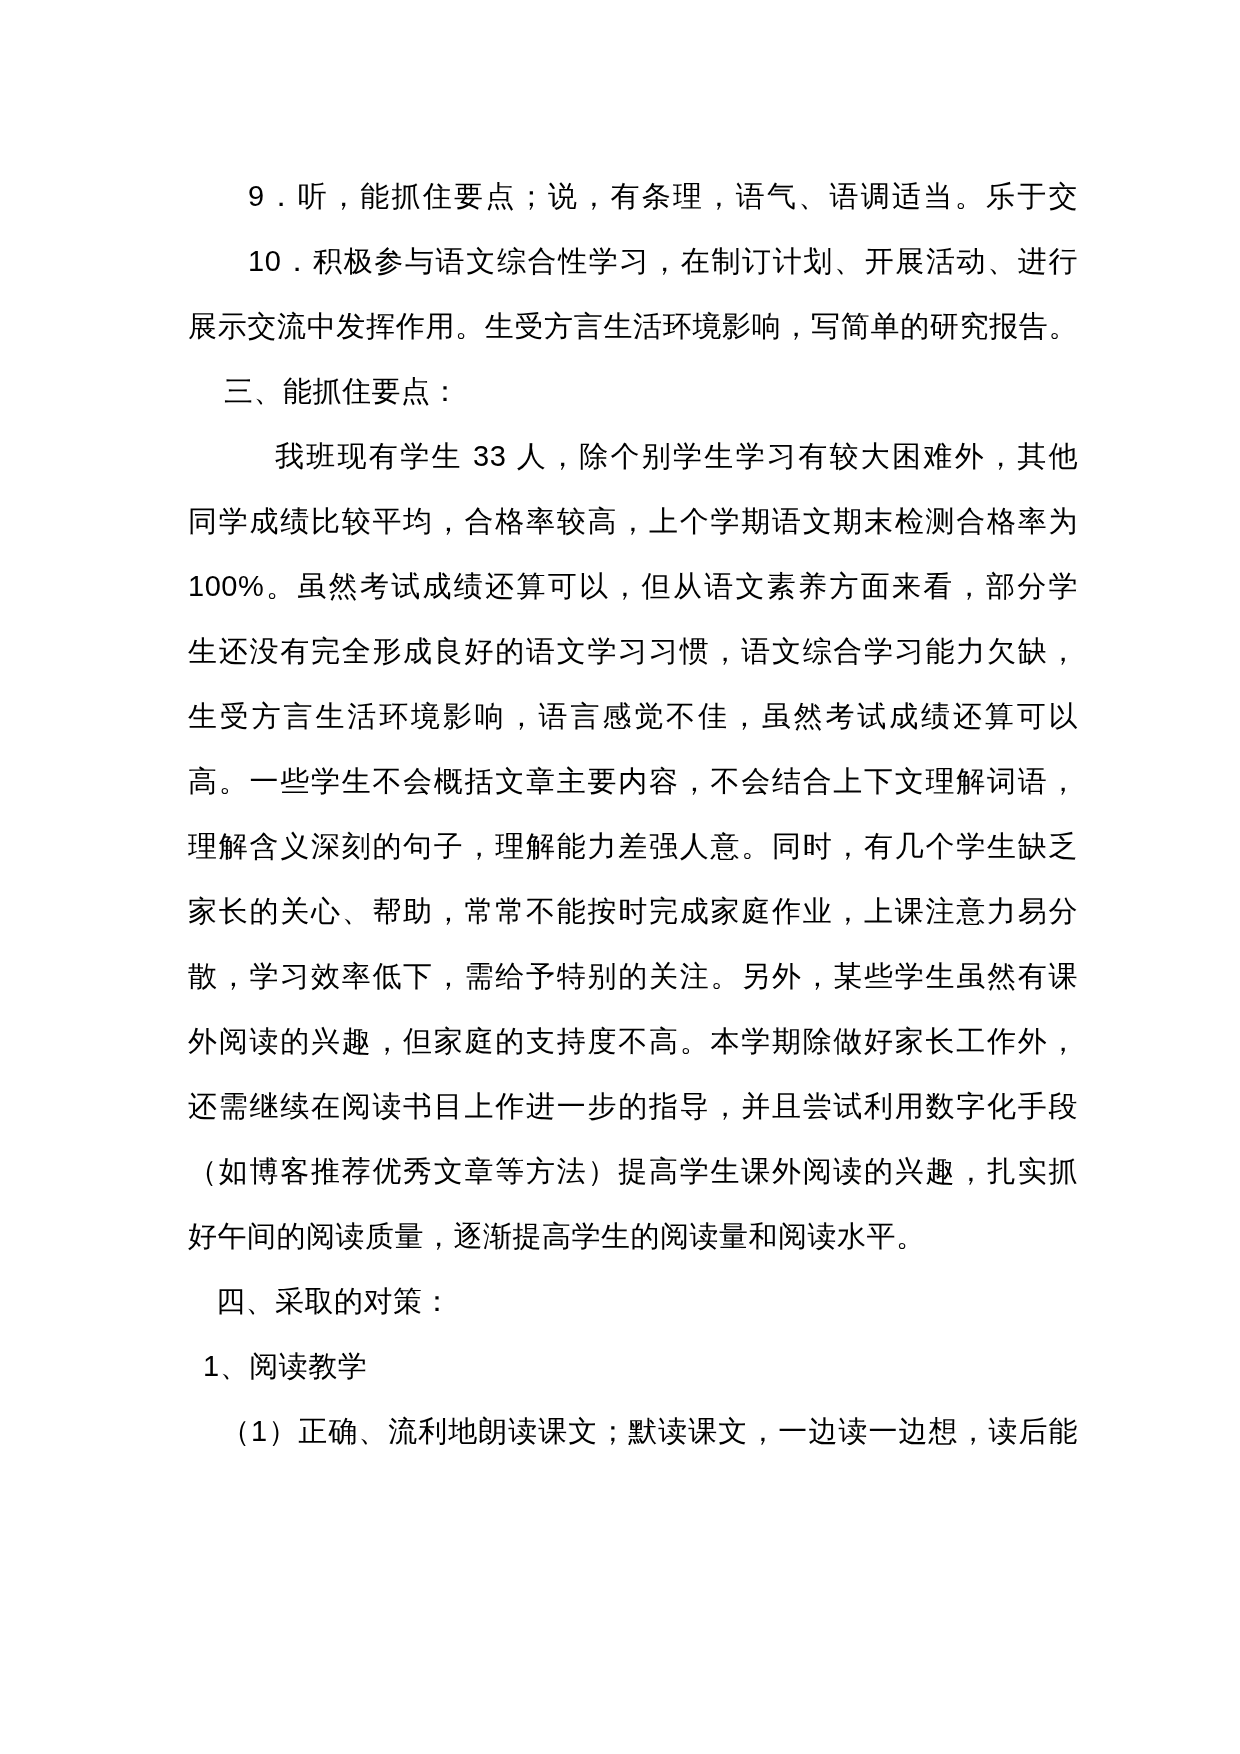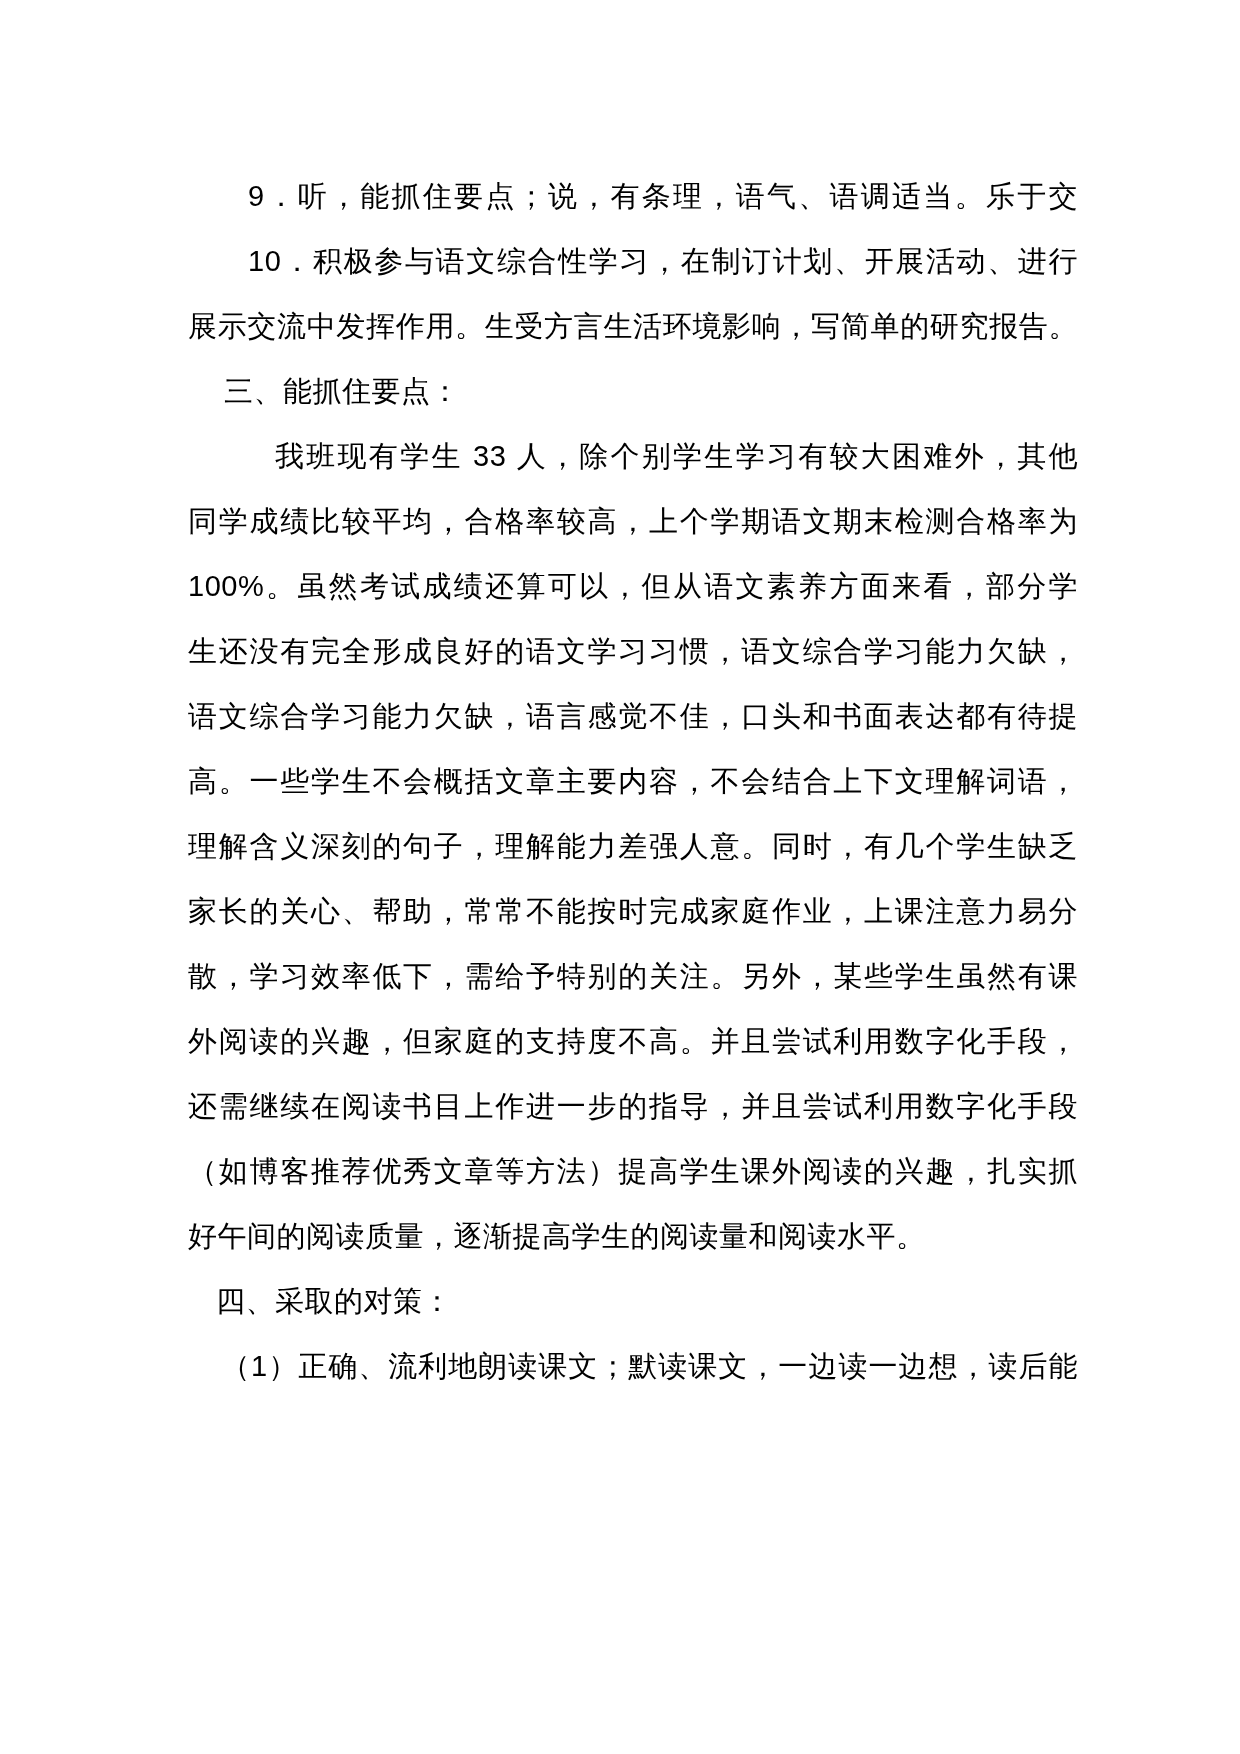--- a/index.html
+++ b/index.html
@@ -49,25 +49,26 @@
 <div class="page">
   <div class="content">
     <div class="line j ind60">9．听，能抓住要点；说，有条理，语气、语调适当。乐于交际，</div>
     <div class="line j ind60">10．积极参与语文综合性学习，在制订计划、开展活动、进行</div>
     <div class="line j">展示交流中发挥作用。生受方言生活环境影响，写简单的研究报告。</div>
     <div class="line ind36">三、能抓住要点：</div>
     <div class="line j ind87">我班现有学生 33 人，除个别学生学习有较大困难外，其他</div>
     <div class="line j">同学成绩比较平均，合格率较高，上个学期语文期末检测合格率为</div>
     <div class="line j">100%。虽然考试成绩还算可以，但从语文素养方面来看，部分学</div>
     <div class="line j">生还没有完全形成良好的语文学习习惯，语文综合学习能力欠缺，</div>
-    <div class="line j">语文综合学习能力欠缺，语言感觉不佳，口头和书面表达都有待提</div>
+    <div class="line j">生受方言生活环境影响，语言感觉不佳，虽然考试成绩还算可以</div>
     <div class="line j">高。一些学生不会概括文章主要内容，不会结合上下文理解词语，</div>
     <div class="line j">理解含义深刻的句子，理解能力差强人意。同时，有几个学生缺乏</div>
     <div class="line j">家长的关心、帮助，常常不能按时完成家庭作业，上课注意力易分</div>
     <div class="line j">散，学习效率低下，需给予特别的关注。另外，某些学生虽然有课</div>
-    <div class="line j">外阅读的兴趣，但家庭的支持度不高。并且尝试利用数字化手段，</div>
+    <div class="line j">外阅读的兴趣，但家庭的支持度不高。本学期除做好家长工作外，</div>
     <div class="line j">还需继续在阅读书目上作进一步的指导，并且尝试利用数字化手段</div>
     <div class="line j">（如博客推荐优秀文章等方法）提高学生课外阅读的兴趣，扎实抓</div>
     <div class="line">好午间的阅读质量，逐渐提高学生的阅读量和阅读水平。</div>
     <div class="line ind28">四、采取的对策：</div>
+    <div class="line ind15">1、阅读教学</div>
     <div class="line j ind33">（1）正确、流利地朗读课文；默读课文，一边读一边想，读后能</div>
   </div>
 </div>
 
 </body></html>

